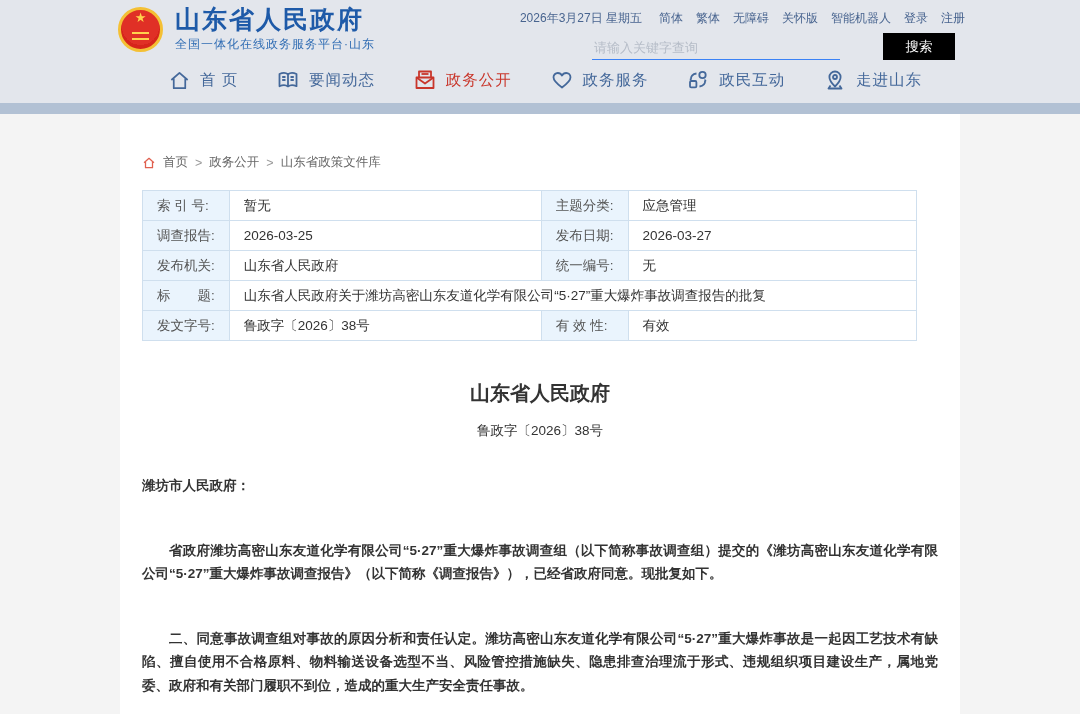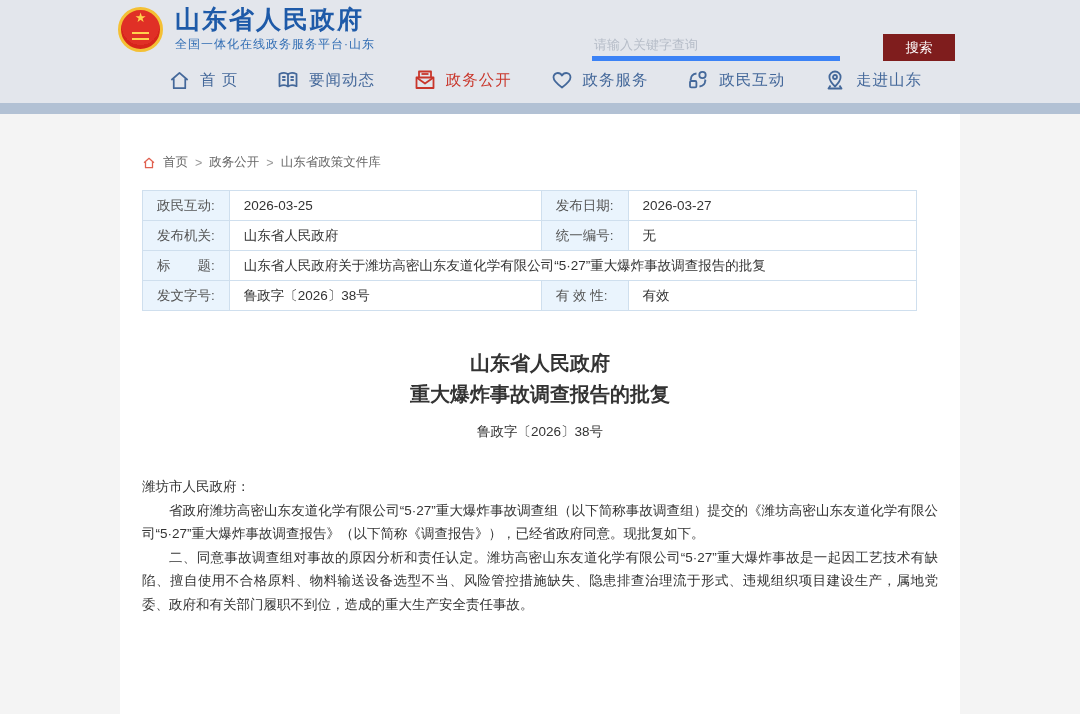--- a/index.html
+++ b/index.html
@@ -26,26 +26,26 @@
     border-top:2px solid #ffd34d; border-bottom:2px solid #ffd34d; }
   .brand-text { margin-left:12px; }
   .brand-title { color:#1e5aa8; font-size:25px; font-weight:bold; letter-spacing:2px; line-height:28px; }
   .brand-sub { color:#2f6cb3; font-size:12px; margin-top:3px; letter-spacing:1px;text-align:right; }
   .top-links { position:absolute; right:115px; top:10px; font-size:12px; color:#48648f;
     display:flex; gap:13px; white-space:nowrap; }
   .top-links .date { margin-right:4px; color:#48648f; }
   .top-links a { color:#48648f; text-decoration:none; cursor:pointer; }
   .searchbar { position:absolute; right:125px; top:33px; display:flex; align-items:flex-end; }
   .search-input {
-    width:248px; border:none; border-bottom:5px solid #3b82f6; background:transparent;
+    width:248px; border:none; border-bottom:1px solid #3b82f6; background:transparent;
     font-size:13px; padding:4px 2px; color:#333; outline:none; margin-right:43px;
   }
   .search-input::placeholder { color:#b6bdc8; }
   .search-btn {
-    width:72px; height:27px; background:#7f1d1d; color:#fff; border:none;
+    width:72px; height:27px; background:#000000; color:#fff; border:none;
     font-size:13.5px; cursor:pointer;
   }
   
   .nav { width:840px; margin:0 auto; height:41px; display:flex; align-items:center;
     justify-content:space-between; padding:0 38px 5px 48px; }
   .nav-item { display:flex; align-items:center; gap:9px; color:#44689a; font-size:15.5px;
     cursor:pointer; letter-spacing:1px; }
   .nav-item svg { display:block; }
   .nav-item.active { color:#c9362b; }
   
@@ -62,40 +62,50 @@
   table.meta td.lbl { background:#eaf4fd; color:#555; width:83px; white-space:nowrap; }
   table.meta td.val { color:#333; }
   table.meta td.val1 { width:312px; }
   table.meta td.lbl2 { width:84px; }
   .valid { color:#e2574c; }
   
   .doc-title { margin-top:37px; text-align:center; font-weight:bold; font-size:20px;
     line-height:31px; color:#333; }
   .doc-number { text-align:center; font-size:13.5px; color:#333; margin-top:13px; }
   .doc-body { margin-top:34px; font-size:13.5px; line-height:23.6px; text-align:justify; color:#333; }
-  .doc-body p { margin:0; }
-  .doc-body p.indent { text-indent:2em; }
+  .doc-body p { margin:0;font-weight:bold; }
+  .doc-body p.indent { text-indent:2em;margin-top:41px; }
 </style>
 </head>
 <body>
 
 <div class="header">
   <div class="header-top">
 
     <div class="brand">
       <div class="emblem">
         <div class="star">★</div>
         <div class="gate"></div>
       </div>
       <div class="brand-text">
         <div class="brand-title">山东省人民政府</div>
         <div class="brand-sub">全国一体化在线政务服务平台·山东</div>
       </div>
     </div>
 
+    <div class="top-links">
+      <span class="date">2026年3月27日 星期五</span>
+      <a>简体</a>
+      <a>繁体</a>
+      <a>无障碍</a>
+      <a>关怀版</a>
+      <a>智能机器人</a>
+      <a>登录</a>
+      <a>注册</a>
+    </div>
 
     <div class="searchbar">
       <input class="search-input" type="text" placeholder="请输入关键字查询" style="">
       <button class="search-btn">搜索</button>
     </div>
   </div>
 
   <div class="nav">
     <div class="nav-item">
       <svg width="23" height="23" viewBox="0 0 24 24" fill="none" stroke="currentColor" stroke-width="1.8" stroke-linejoin="round">
@@ -158,22 +168,28 @@
       </svg>
     <a>首页</a>
     <span class="sep">&gt;</span>
     <a>政务公开</a>
     <span class="sep">&gt;</span>
     <span>山东省政策文件库</span>
   </div>
 
   <table class="meta">
     <tbody>
-    <tr>
-      <td class="lbl">政民互动:</td>
+        <tr>
+      <td class="lbl">索 引 号:</td>
+      <td class="val val1">暂无</td>
+      <td class="lbl lbl2">主题分类:</td>
+      <td class="val">应急管理</td>
+    </tr>
+    <tr>
+      <td class="lbl">调查报告:</td>
       <td class="val val1">2026-03-25</td>
       <td class="lbl lbl2">发布日期:</td>
       <td class="val">2026-03-27</td>
     </tr>
     <tr>
       <td class="lbl">发布机关:</td>
       <td class="val val1">山东省人民政府</td>
       <td class="lbl lbl2">统一编号:</td>
       <td class="val">无</td>
     </tr>
@@ -185,21 +201,20 @@
       <td class="lbl">发文字号:</td>
       <td class="val val1">鲁政字〔2026〕38号</td>
       <td class="lbl lbl2">有 效 性:</td>
       <td class="val valid">有效</td>
     </tr>
   </tbody>
     </table>
 
   <div class="doc-title">
     <div>山东省人民政府</div>
-    <div>重大爆炸事故调查报告的批复</div>
   </div>
   <div class="doc-number">鲁政字〔2026〕38号</div>
 
   <div class="doc-body">
     <p>潍坊市人民政府：</p>
     <p class="indent">省政府潍坊高密山东友道化学有限公司“5·27”重大爆炸事故调查组（以下简称事故调查组）提交的《潍坊高密山东友道化学有限公司“5·27”重大爆炸事故调查报告》（以下简称《调查报告》），已经省政府同意。现批复如下。</p>
     <p class="indent">二、同意事故调查组对事故的原因分析和责任认定。潍坊高密山东友道化学有限公司“5·27”重大爆炸事故是一起因工艺技术有缺陷、擅自使用不合格原料、物料输送设备选型不当、风险管控措施缺失、隐患排查治理流于形式、违规组织项目建设生产，属地党委、政府和有关部门履职不到位，造成的重大生产安全责任事故。</p>
   </div>
 
 </div>

